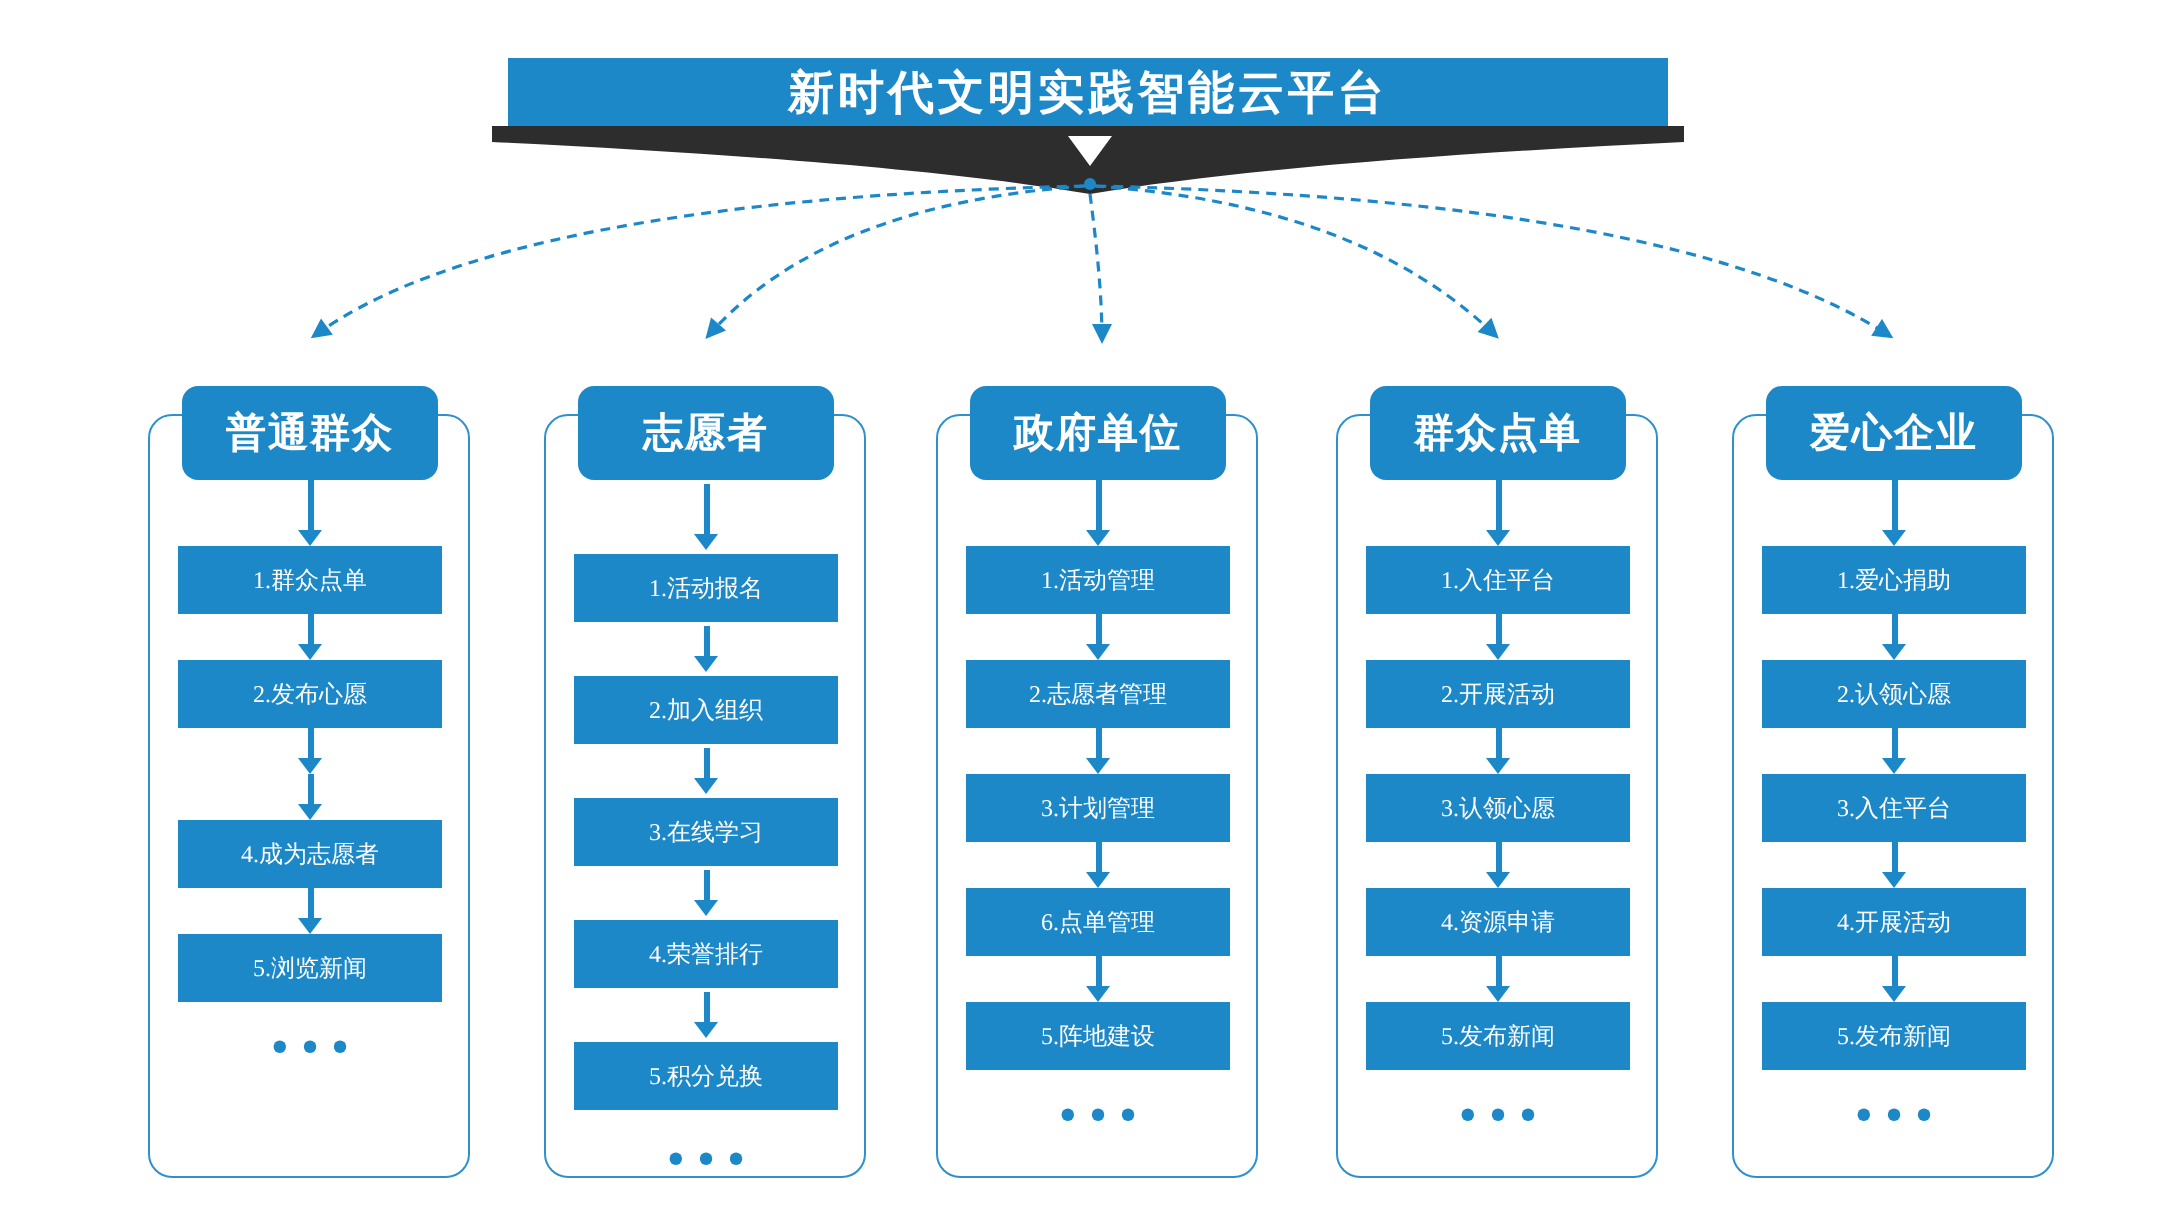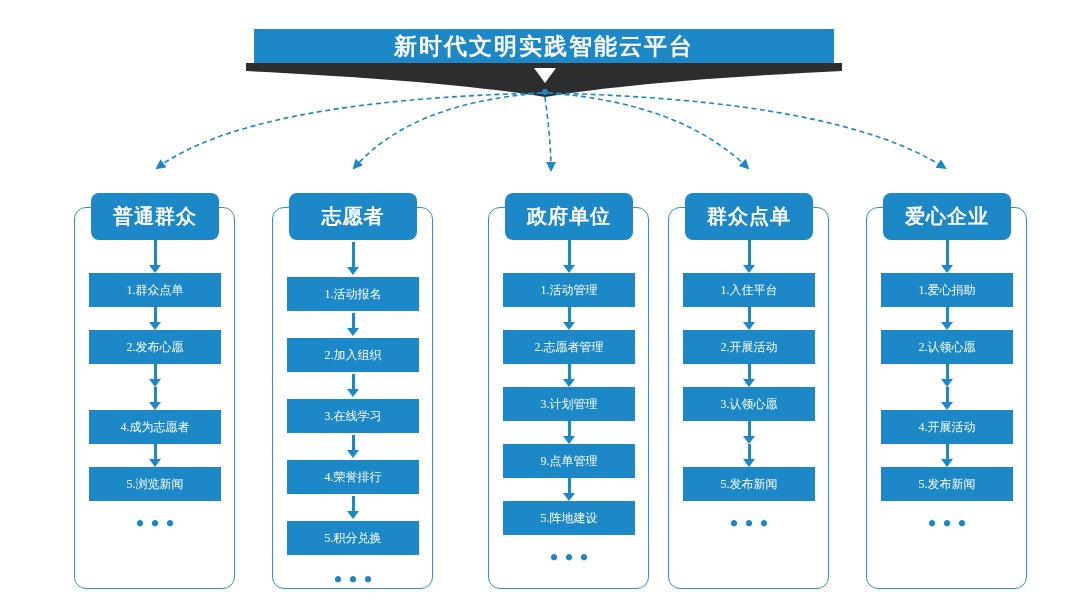--- a/index.html
+++ b/index.html
@@ -168,59 +168,61 @@
         <div class="flow-item">2.加入组织</div>
         <div class="v-arrow short"></div>
         <div class="flow-item">3.在线学习</div>
         <div class="v-arrow short"></div>
         <div class="flow-item">4.荣誉排行</div>
         <div class="v-arrow short"></div>
         <div class="flow-item">5.积分兑换</div>
         <div class="more-dots">•••</div>
     </div>
 
-    <div class="column" style="left: 488px;">
+    <div class="column" style="left: 468px;">
       <div class="column-outline"></div>
       <div class="column-header">政府单位</div>
       <div class="v-arrow long"></div>
       <div class="flow-item">1.活动管理</div>
         <div class="v-arrow short"></div>
         <div class="flow-item">2.志愿者管理</div>
         <div class="v-arrow short"></div>
         <div class="flow-item">3.计划管理</div>
         <div class="v-arrow short"></div>
-        <div class="flow-item">9.点单管理</div>
+        <div class="flow-item">6.点单管理</div>
         <div class="v-arrow short"></div>
         <div class="flow-item">5.阵地建设</div>
         <div class="more-dots">•••</div>
     </div>
 
     <div class="column" style="left: 668px;">
       <div class="column-outline"></div>
       <div class="column-header">群众点单</div>
       <div class="v-arrow long"></div>
       <div class="flow-item">1.入住平台</div>
         <div class="v-arrow short"></div>
         <div class="flow-item">2.开展活动</div>
         <div class="v-arrow short"></div>
         <div class="flow-item">3.认领心愿</div>
         <div class="v-arrow short"></div>
+        <div class="flow-item">4.资源申请</div>
         <div class="v-arrow short"></div>
         <div class="flow-item">5.发布新闻</div>
         <div class="more-dots">•••</div>
     </div>
 
     <div class="column" style="left: 866px; text-align: right;">
       <div class="column-outline"></div>
       <div class="column-header">爱心企业</div>
       <div class="v-arrow long"></div>
       <div class="flow-item">1.爱心捐助</div>
         <div class="v-arrow short"></div>
         <div class="flow-item">2.认领心愿</div>
         <div class="v-arrow short"></div>
+        <div class="flow-item">3.入住平台</div>
         <div class="v-arrow short"></div>
         <div class="flow-item">4.开展活动</div>
         <div class="v-arrow short"></div>
         <div class="flow-item">5.发布新闻</div>
         <div class="more-dots">•••</div>
     </div>
   </div>
 
 </div>
 

